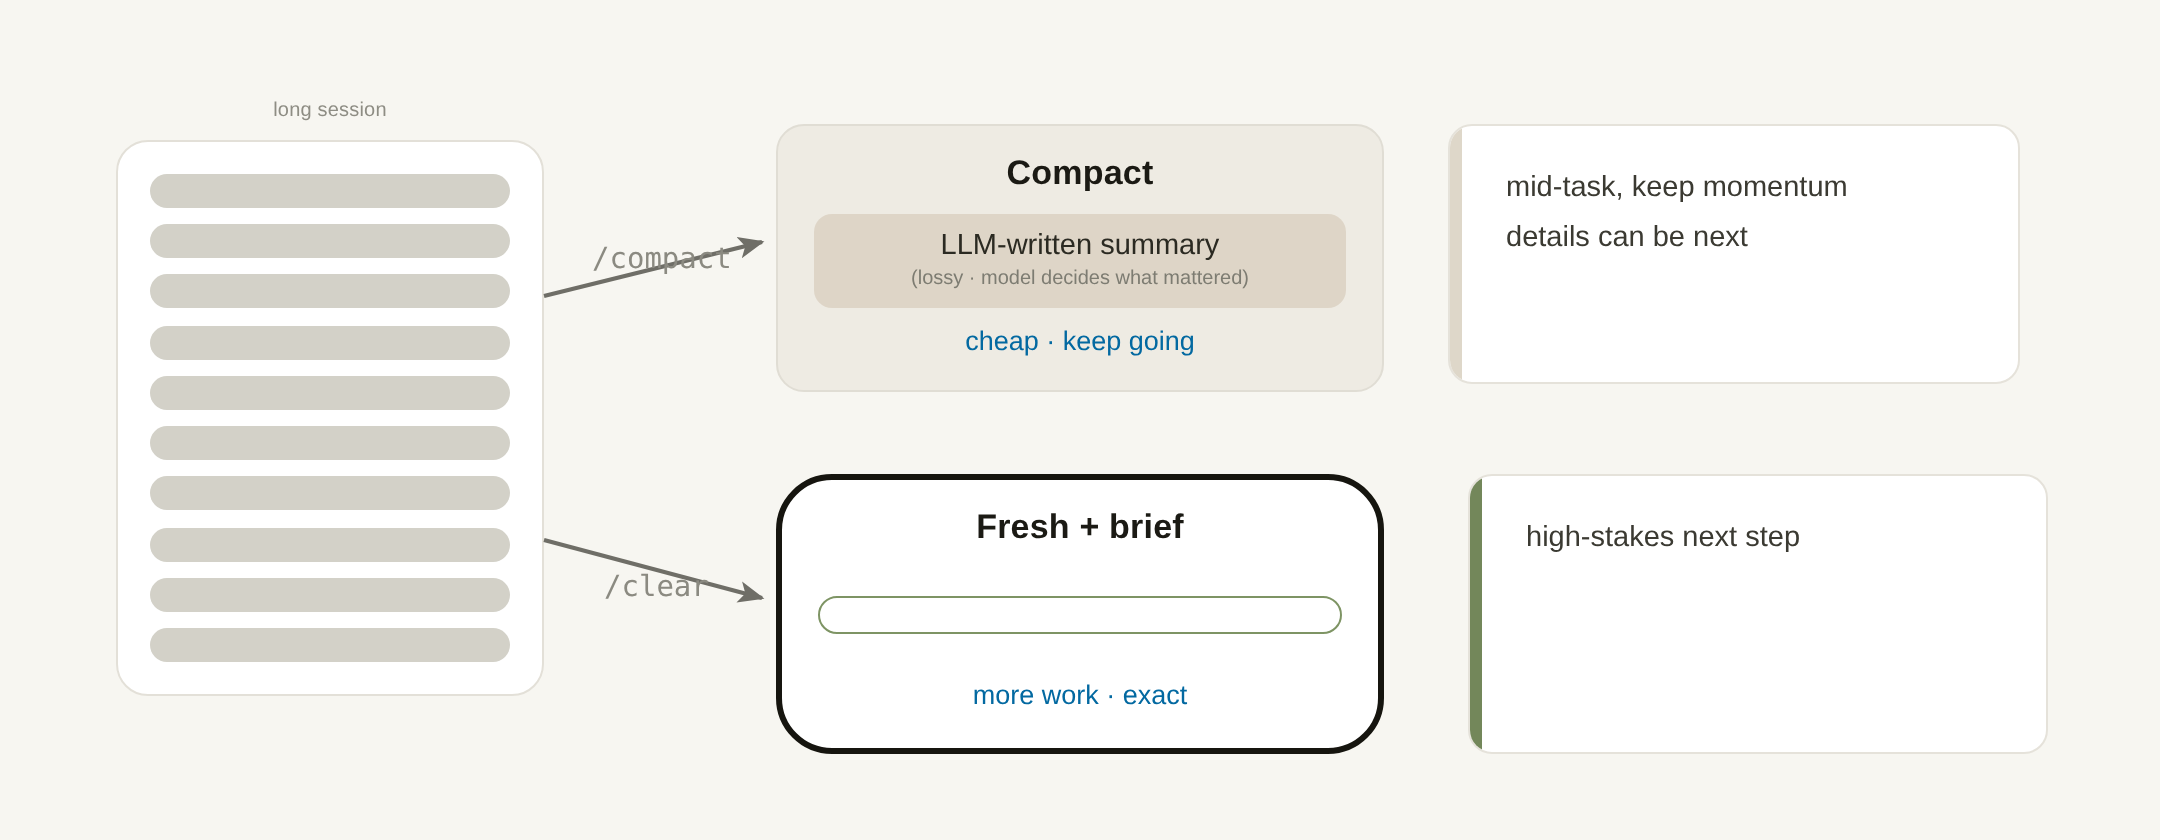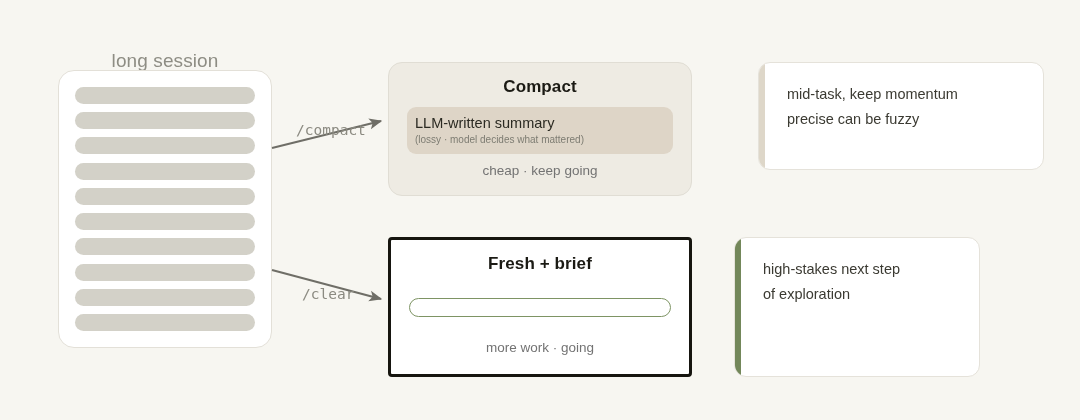--- a/index.html
+++ b/index.html
@@ -20,21 +20,21 @@
     height: 420px;
   }
 
   
   .session-label {
     position: absolute;
     left: 58px;
     top: 50px;
     width: 214px;
     text-align: center;
-    font-size: 19px;
+    font-size: 10px;
     color: #8e8d84;
     letter-spacing: 0.1px;
   }
   .session-card {
     position: absolute;
     left: 58px;
     top: 70px;
     width: 214px;
     height: 278px;
     box-sizing: border-box;
@@ -89,36 +89,36 @@
     background: #eeebe3;
     border: 1.5px solid #e0ddd4;
   }
   .opt-card.fresh {
     left: 388px;
     top: 237px;
     width: 304px;
     height: 140px;
     background: #ffffff;
     border: 3px solid #16150f;
-    border-radius: 4px;
+    border-radius: 28px;
     gap: 14px;
   }
   .opt-title {
     font-size: 17px;
     font-weight: bold;
     color: #1b1a14;
     margin-bottom: 10px;
     letter-spacing: 0.1px;
   }
   .opt-box {
     width: 100%;
     box-sizing: border-box;
     border-radius: 9px;
     padding: 8px 8px 9px 8px;
-    text-align: left;
+    text-align: center;
   }
   .opt-box.tan {
     background: #ded5c7;
   }
   .opt-box.outlined {
     background: #ffffff;
     border: 1.5px solid #7e9464;
     border-radius: 10px;
   }
   .opt-box-main {
@@ -126,35 +126,35 @@
     color: #2b2a22;
     margin-bottom: 3px;
   }
   .opt-box-sub {
     font-size: 10px;
     color: #7d7c72;
   }
   .opt-foot {
     margin-top: 9px;
     font-size: 13.5px;
-    color: #737373;
+    color: #0369a1;
   }
 
   
   .note-card {
     position: absolute;
     box-sizing: border-box;
     background: #ffffff;
     border: 1.5px solid #e5e2da;
     border-radius: 12px;
     overflow: hidden;
     display: flex;
   }
-  .note-card.one { left: 758px; top: 62px;  width: 286px; height: 108px; }
-  .note-card.two { left: 734px; top: 237px; width: 246px; height: 140px; }
+  .note-card.one { left: 724px; top: 62px;  width: 286px; height: 130px; }
+  .note-card.two { left: 734px; top: 237px; width: 290px; height: 140px; }
   .note-accent {
     width: 6px;
     flex: 0 0 6px;
     height: 100%;
   }
   .note-body {
     flex: 1 1 auto;
     padding: 19px 0 0 22px;
   }
   .note-line {
@@ -203,32 +203,31 @@
       <div class="opt-box-main">LLM-written summary</div>
       <div class="opt-box-sub">(lossy · model decides what mattered)</div>
     </div>
     <div class="opt-foot">cheap · keep going</div>
   </div>
 
   <div class="opt-card fresh">
     <div class="opt-title">Fresh + brief</div>
     <div class="opt-box outlined">
     </div>
-    <div class="opt-foot">more work · going</div>
+    <div class="opt-foot">more work · exact</div>
   </div>
 
   <div class="note-card one">
     <div class="note-accent" style="background:#ded7c9"></div>
     <div class="note-body">
       <div class="note-line">mid-task, keep momentum</div>
-      <div class="note-line">precise can be fuzzy</div>
+      <div class="note-line">details can be next</div>
     </div>
   </div>
 
   <div class="note-card two">
     <div class="note-accent" style="background:#73875a"></div>
     <div class="note-body">
       <div class="note-line">high-stakes next step</div>
-      <div class="note-line">of exploration</div>
     </div>
   </div>
 
 </div>
 
 </body></html>

